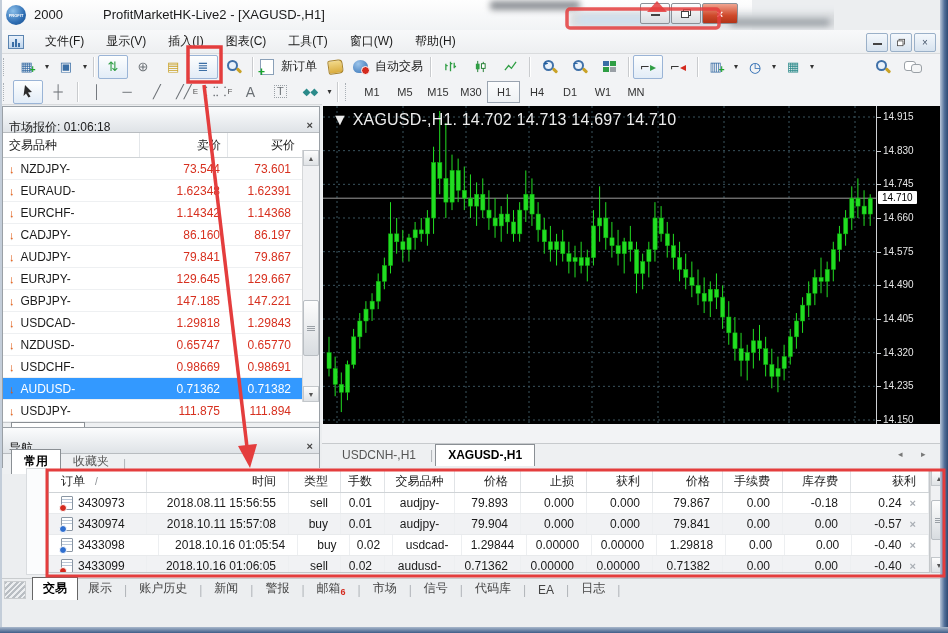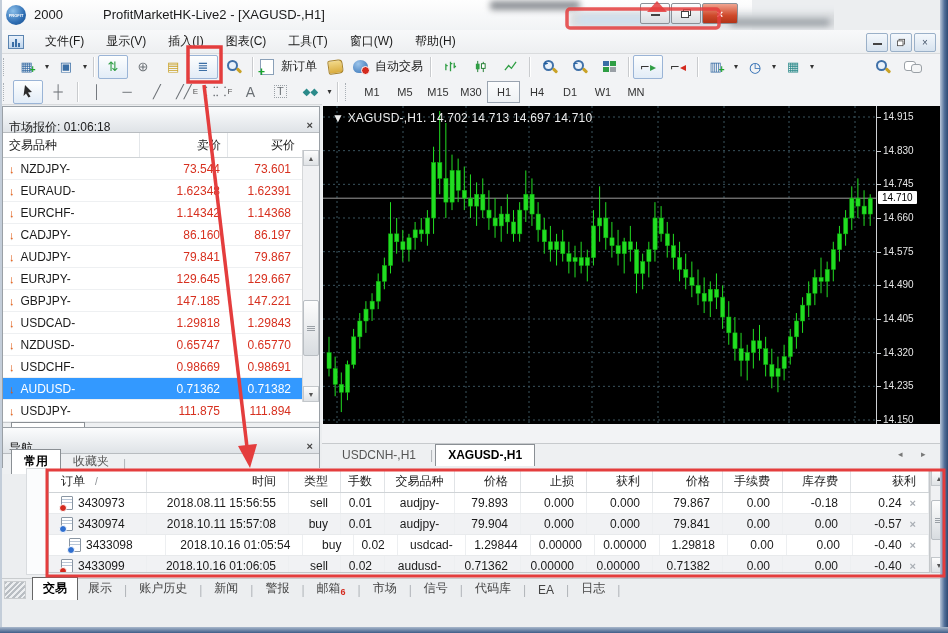--- a/index.html
+++ b/index.html
@@ -90,21 +90,21 @@
   .sthumb i{display:block;width:8px;height:1px;background:#9aa0a6}
   
   .chartwrap{left:322px;top:104px;width:626px;height:339px;background:#f2f3f5}
   .plotsvg{position:absolute;left:1px;top:2px}
   .pscale{position:absolute;left:554px;top:2px;width:71px;height:318px;background:#000;border-left:1px solid #cdd0d3;box-sizing:border-box}
   .ptick{position:absolute;left:6px;color:#e6e6e6;font-size:10px;white-space:nowrap}
   .ptick::before{content:"";position:absolute;left:-6px;top:6px;width:4px;height:1px;background:#cdd0d3}
   .pcur{position:absolute;left:1px;background:#fff;color:#000;font-size:10px;padding:1px 4px;border-radius:1px}
   .taxis{position:absolute;left:1px;top:320px;width:624px;height:19px;background:#000;border-top:1px solid #cdd0d3;box-sizing:border-box}
   .ttick{position:absolute;top:5px;color:#e6e6e6;font-size:10px;white-space:nowrap;transform:translateX(-50%)}
-  .chart-title{position:absolute;left:10px;top:7px;color:#ececec;font-size:12px;letter-spacing:.2px}
+  .chart-title{position:absolute;left:10px;top:7px;color:#ececec;font-size:16px;letter-spacing:.2px}
   .charttabs{left:322px;top:443px;width:626px;height:23px}
   .ct-scroll{position:absolute;right:6px;top:6px;color:#777;font-size:9px;letter-spacing:8px}
   
   .termgutter{left:26px;top:468px;width:21px;height:107px;background:#fbfcfd;border:1px solid #d9dcdf;box-sizing:border-box}
   .term{left:48px;top:470px;width:882px;height:103px;background:#fff;border:1px solid #c4c7ca;box-sizing:border-box;overflow:hidden}
   .trow{display:flex;height:20px;align-items:center;border-bottom:1px solid #e8eaec}
   .trow.hd{height:21px;border-bottom:1px solid #cfd3d6}
   .tcell{box-sizing:border-box;padding:0 12px;height:100%;display:flex;align-items:center;border-right:1px solid #edeff1;overflow:hidden;white-space:nowrap}
   .trow.hd .tcell{border-right:1px solid #e0e3e6;color:#222}
   .al-r{justify-content:flex-end}.al-c{justify-content:center}
@@ -794,21 +794,21 @@
           </div>
           <div class="tcell al-r" style="width: 68px;">
             <span>0.00</span>
           </div>
           <div class="tcell al-r" style="width: 78px;">
             <span>-0.57</span>
             <span class="xclose">×</span>
           </div>
         </div>
         <div class="trow">
-          <div class="tcell " style="width: 112px; margin-left: 8px;">
+          <div class="tcell " style="width: 112px;">
             <span class="odoc" style="--dot: #2f6fd0;"></span>
             <span>3433098</span>
           </div>
           <div class="tcell al-r" style="width: 142px;">
             <span>2018.10.16 01:05:54</span>
           </div>
           <div class="tcell al-r" style="width: 52px;">
             <span>buy</span>
           </div>
           <div class="tcell al-r" style="width: 44px;">

